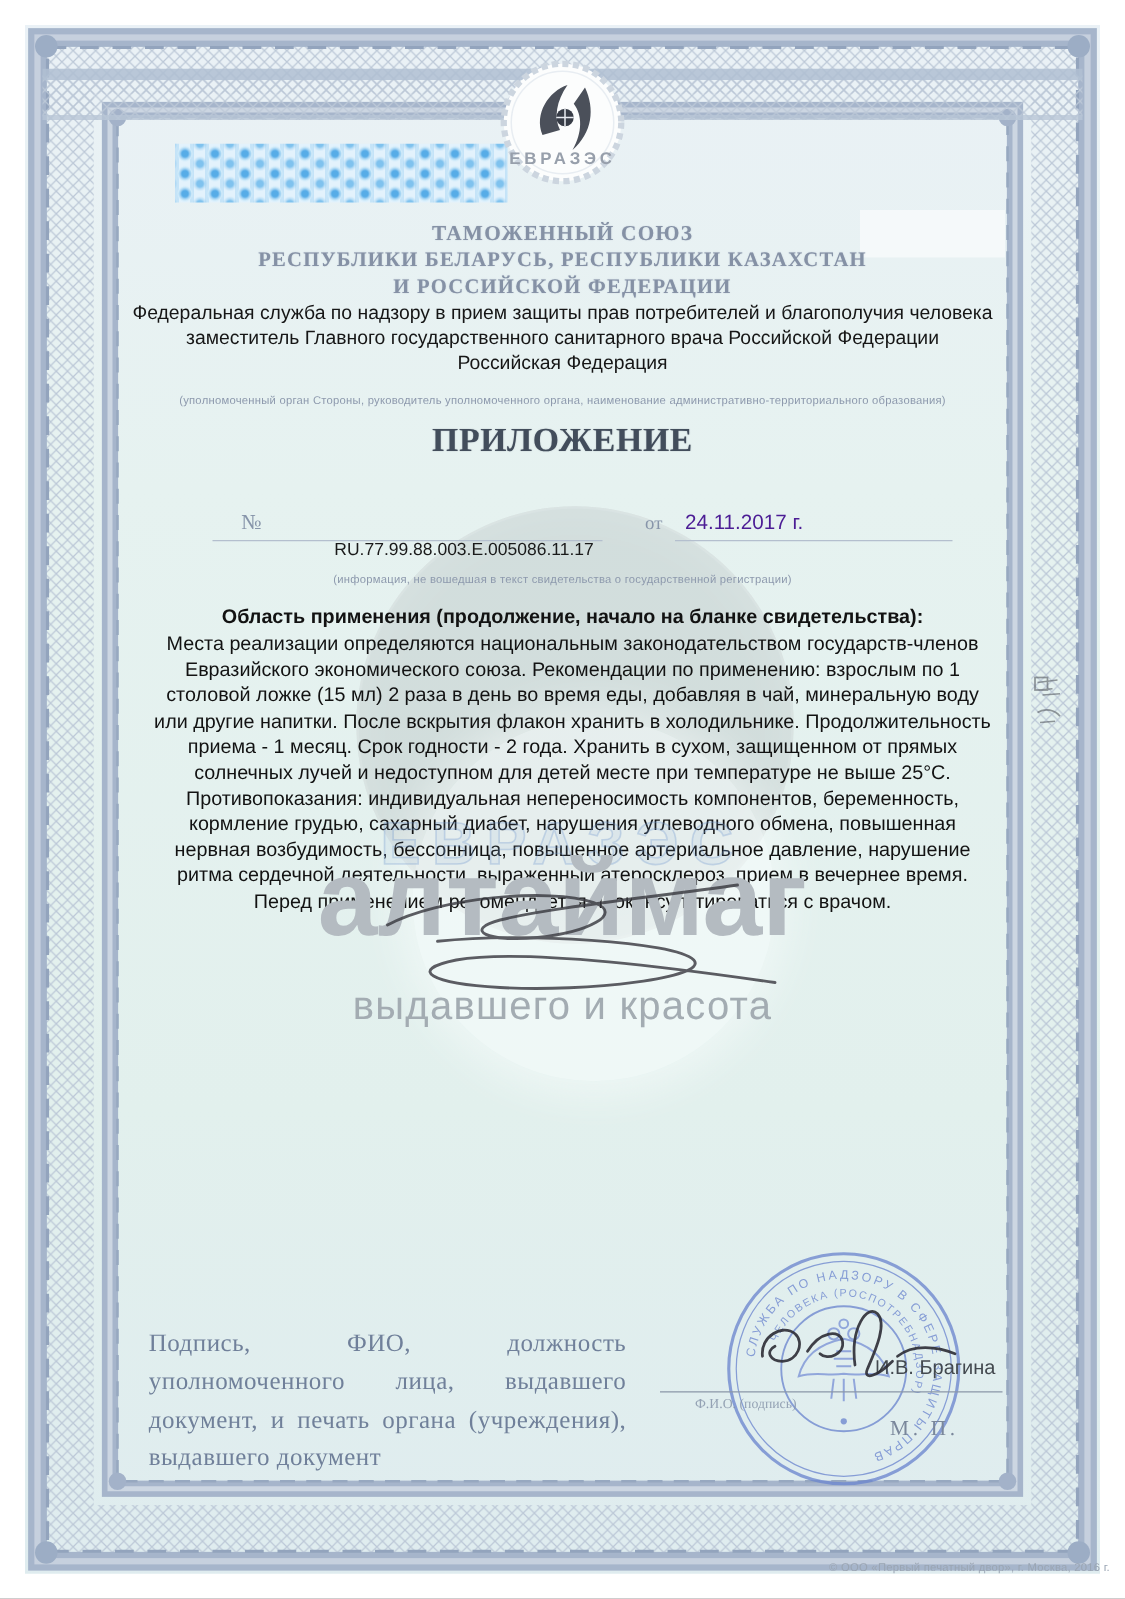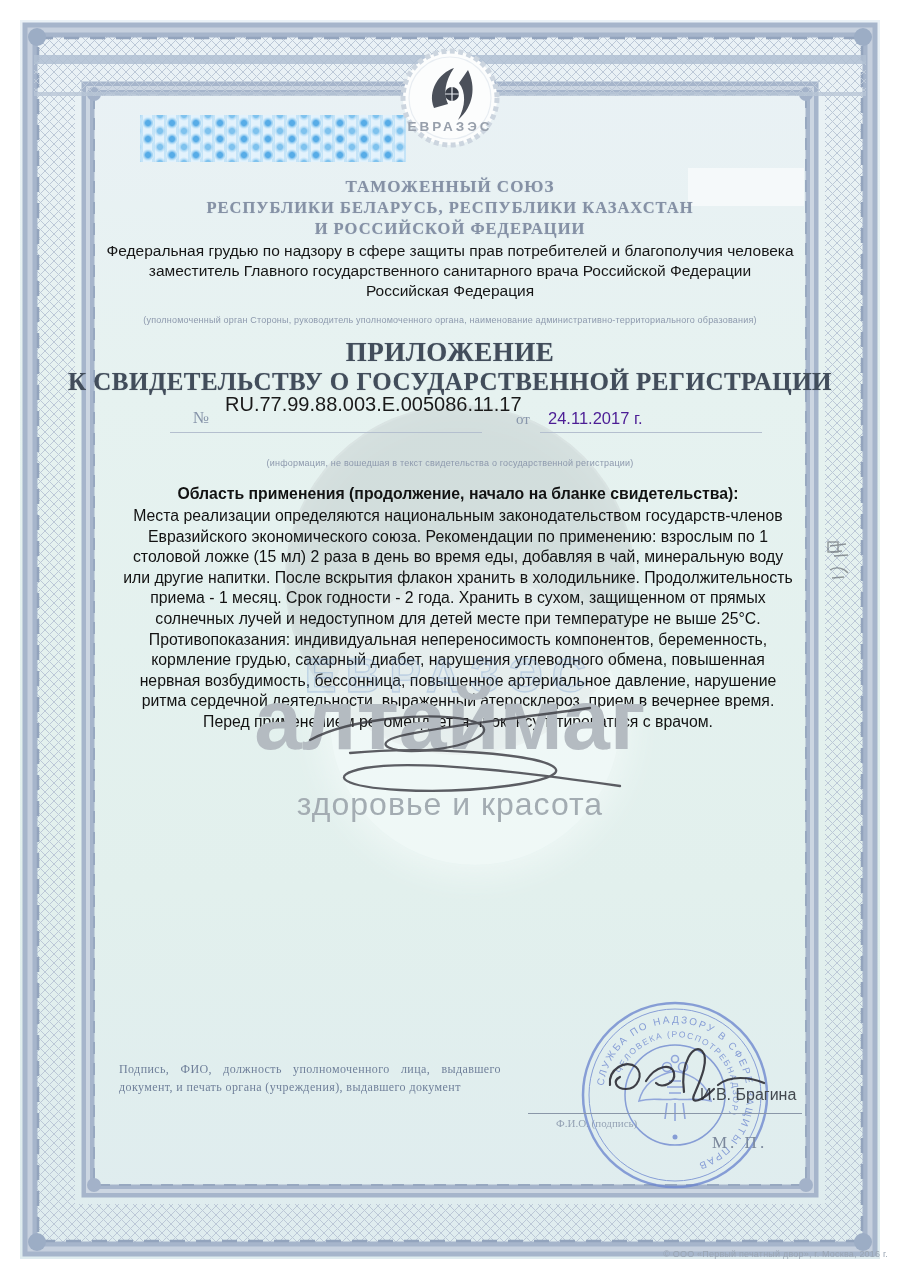--- a/index.html
+++ b/index.html
@@ -20,21 +20,21 @@
 
   .underline{border-bottom:1.2px solid #b4bfce;height:0;}
 
   .bodytext{color:#121212;font-size:15.8px;line-height:20.6px;text-align:center;}
 
   .wm-brand{font-weight:bold;color:#b4bbc1;font-size:86px;line-height:1;}
   .wm-tag{color:#a3acb2;font-size:32px;letter-spacing:1px;}
   .wm-ghost{font-weight:bold;font-size:48px;letter-spacing:9px;
             color:rgba(130,165,215,0.10);-webkit-text-stroke:1.3px rgba(110,150,205,0.30);}
 
-  .footer-label{font-family:"Liberation Serif",serif;color:#70809a;font-size:12px;
+  .footer-label{font-family:"Liberation Serif",serif;color:#70809a;font-size:20px;
                 line-height:1.52;text-align:justify;letter-spacing:.4px;}
   .fio-note{font-family:"Liberation Serif",serif;color:#8795aa;font-size:11px;opacity:.85;}
   .mp{font-family:"Liberation Serif",serif;color:#7a879b;font-size:17px;letter-spacing:3px;}
   .signame{color:#43494f;font-size:16px;}
   .copyright{color:#9aa5b3;font-size:9px;letter-spacing:.2px;}
 
   
   .secpat{left:140px;top:115px;width:266px;height:47px;background-color:#e3f2fc;
     background-image:
       radial-gradient(circle at 8px 8px, #57ace7 2.5px, rgba(87,172,231,.45) 4px, rgba(210,236,250,.9) 5.5px, transparent 6.5px),
@@ -109,43 +109,42 @@
     <path d="M 38,64 C 31,47 43,29 58,24 C 49,37 47,50 52,60 Z" fill="#4b505a"></path>
     <path d="M 72,26 C 80,43 78,62 62,76 C 70,62 70,48 63,39 Z" fill="#4b505a"></path>
     <circle cx="56" cy="50" r="7" fill="#383d47"></circle>
     <path d="M 49,50 L 63,50 M 56,43 L 56,57" stroke="#e8ecf1" stroke-width="1.2"></path>
   </svg>
   <div class="abs ctr logo-label" style="top:119px">ЕВРАЗЭС</div>
 
   <div class="abs ctr engraved" style="top:177px;font-size:17px">ТАМОЖЕННЫЙ СОЮЗ</div>
   <div class="abs ctr engraved" style="top:198px;font-size:16.5px">РЕСПУБЛИКИ БЕЛАРУСЬ, РЕСПУБЛИКИ КАЗАХСТАН</div>
   <div class="abs ctr engraved" style="top:219px;font-size:16.5px">И РОССИЙСКОЙ ФЕДЕРАЦИИ</div>
-  <div class="abs ctr blacktext" style="top:242px;font-size:15.5px">Федеральная грудью по надзору в сфере защиты прав потребителей и благополучия человека</div>
+  <div class="abs ctr blacktext" style="top:242px;font-size:15.5px">Федеральная служба по надзору в прием защиты прав потребителей и благополучия человека</div>
   <div class="abs ctr blacktext" style="top:262px;font-size:15.5px">заместитель Главного государственного санитарного врача Российской Федерации</div>
   <div class="abs ctr blacktext" style="top:282px;font-size:15.5px">Российская Федерация</div>
   <div class="abs ctr smallnote" style="top:315px">(уполномоченный орган Стороны, руководитель уполномоченного органа, наименование административно-территориального образования)</div>
 
   <div class="abs ctr title-line" style="top:337px;font-size:27px">ПРИЛОЖЕНИЕ</div>
-  <div class="abs ctr title-line" style="top:368px;font-size:25px">К СВИДЕТЕЛЬСТВУ О ГОСУДАРСТВЕННОЙ РЕГИСТРАЦИИ</div>
 
   <div class="abs" style="left:193px;top:408px;font-family:'Liberation Serif',serif;font-size:17px;color:#8795aa">№</div>
-  <div class="abs" style="left:225px;top:393px;width:250px;text-align:right;font-size:20px;color:#1a1a1a">RU.77.99.88.003.Е.005086.11.17</div>
+  <div class="abs" style="left:225px;top:431px;width:250px;text-align:right;font-size:14px;color:#1a1a1a">RU.77.99.88.003.Е.005086.11.17</div>
   <div class="abs underline" style="left:170px;top:432px;width:312px"></div>
   <div class="abs" style="left:516px;top:411px;font-family:Liberation Serif, serif;font-size:15px;color:#8795aa">от</div>
   <div class="abs" style="left:548px;top:409px;width:210px;text-align:left;font-size:16.5px;color:#4c1d95">24.11.2017 г.</div>
   <div class="abs underline" style="left:540px;top:432px;width:222px"></div>
   <div class="abs ctr smallnote" style="top:458px">(информация, не вошедшая в текст свидетельства о государственной регистрации)</div>
 
   <div class="abs bodytext" style="left:119px;top:484px;width:678px;font-weight:bold">Область применения (продолжение, начало на бланке свидетельства):</div>
   <div class="abs bodytext" style="left:119px;top:506px;width:678px">Места реализации определяются национальным законодательством государств-членов Евразийского экономического союза. Рекомендации по применению: взрослым по 1 столовой ложке (15 мл) 2 раза в день во время еды, добавляя в чай, минеральную воду или другие напитки. После вскрытия флакон хранить в холодильнике. Продолжительность приема - 1 месяц. Срок годности - 2 года. Хранить в сухом, защищенном от прямых солнечных лучей и недоступном для детей месте при температуре не выше 25°С. Противопоказания: индивидуальная непереносимость компонентов, беременность, кормление грудью, сахарный диабет, нарушения углеводного обмена, повышенная нервная возбудимость, бессонница, повышенное артериальное давление, нарушение ритма сердечной деятельности, выраженный атеросклероз, прием в вечернее время. Перед применением рекомендуется проконсультироваться с врачом.</div>
 
   <div class="abs ctr wm-ghost" style="top:648px">ЕВРАЗЭС</div>
 
   <div class="abs ctr wm-brand" style="top:676px">алтаймаг</div>
-  <div class="abs ctr wm-tag" style="top:786px">здоровье и красота</div>
+  <div class="abs ctr wm-tag" style="top:786px">выдавшего и красота</div>
 
   <svg class="abs" style="left:290px;top:698px" width="340" height="110" viewBox="0 0 340 110">
     <g fill="none" stroke="#3b3b42" stroke-width="2.3" stroke-linecap="round" opacity="0.82">
       <path d="M 20,42 C 60,20 150,12 185,24 C 210,33 180,48 140,52 C 100,56 80,46 110,38 C 150,28 230,20 300,10"></path>
       <path d="M 60,55 C 130,48 250,55 265,70 C 278,84 180,96 110,92 C 55,89 35,78 75,70 C 130,60 260,78 330,88"></path>
     </g>
   </svg>
 
   <svg class="abs" style="left:826px;top:540px" width="30" height="46" viewBox="0 0 30 46">
     <g fill="none" stroke="#5f646b" stroke-width="1.4" opacity="0.65">

